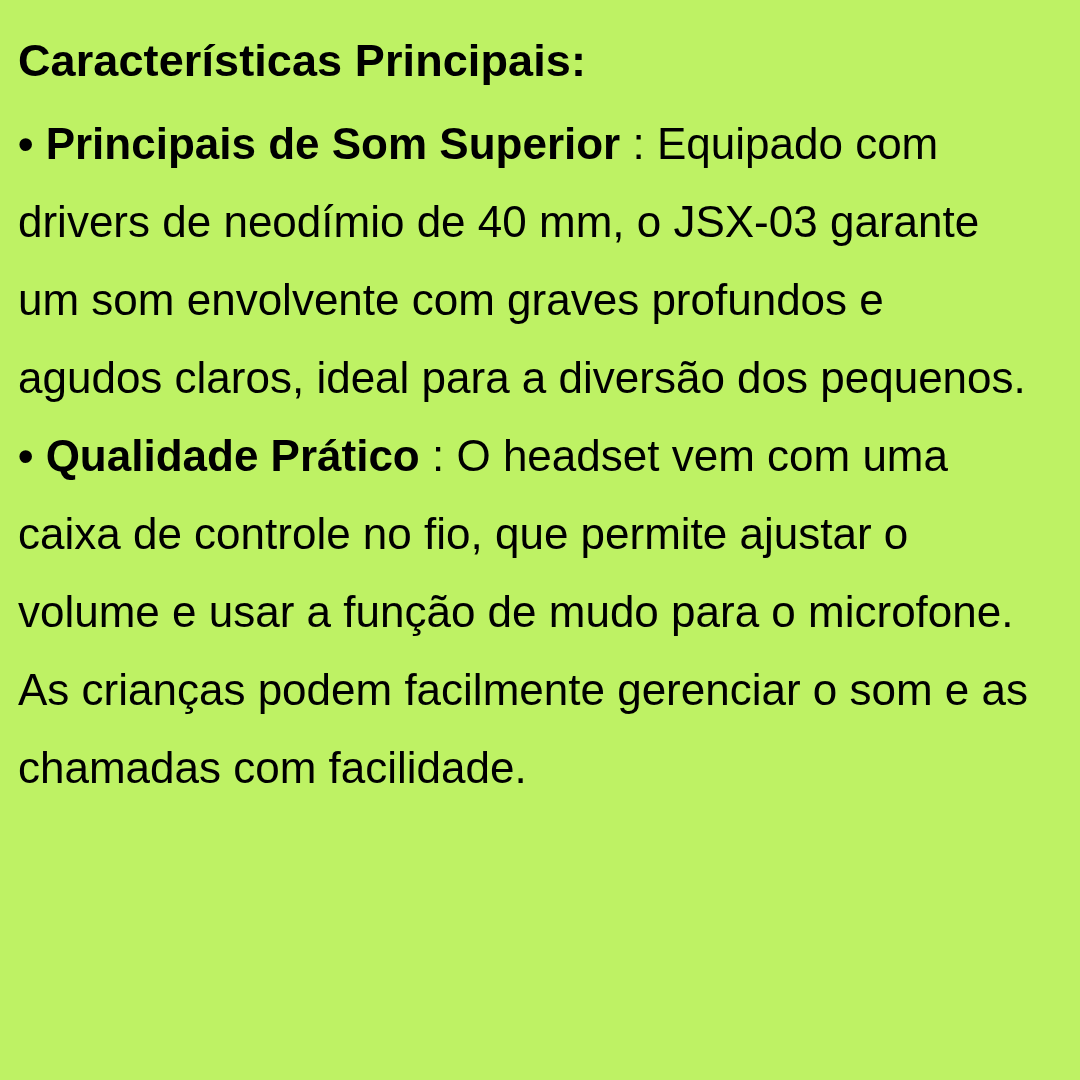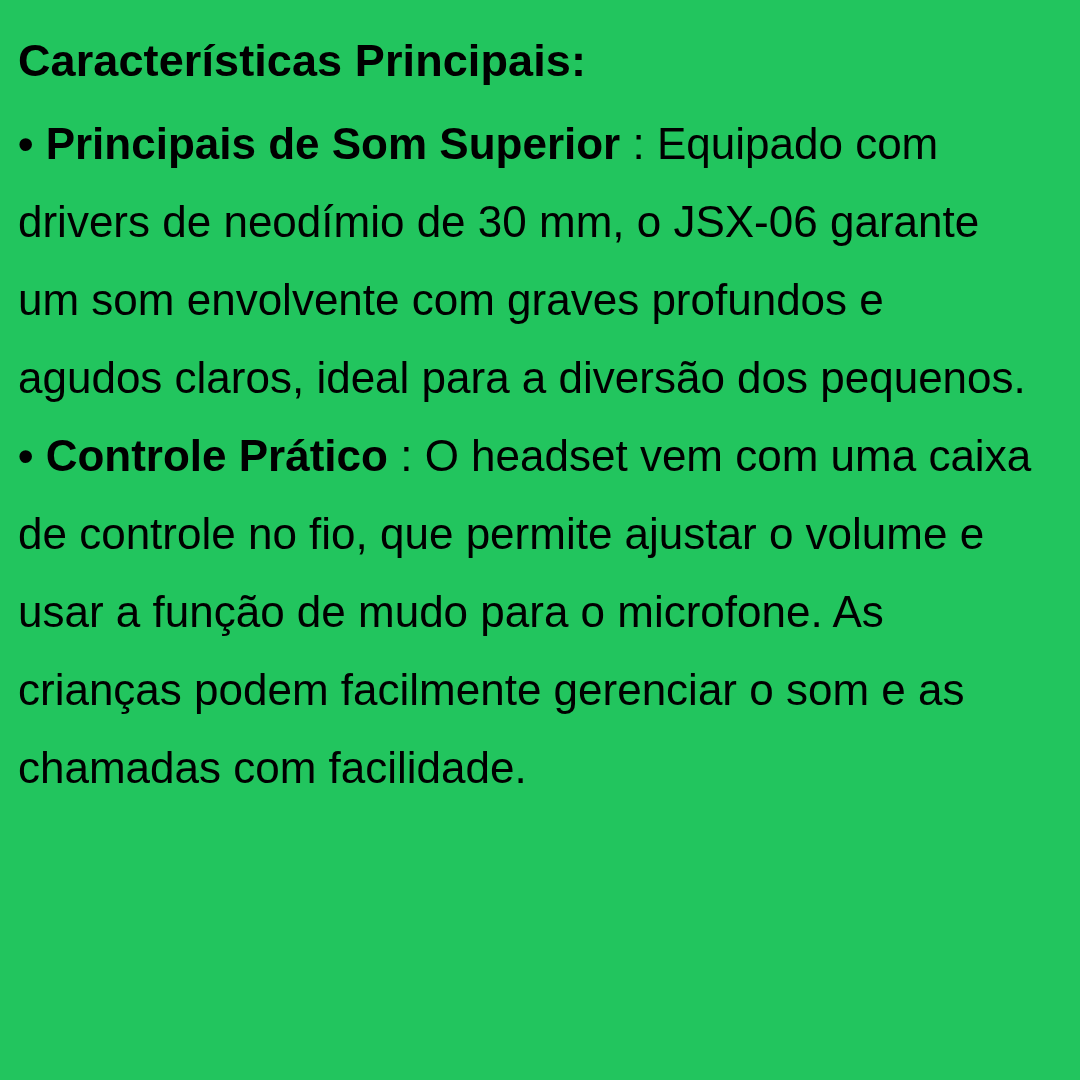--- a/index.html
+++ b/index.html
@@ -12,21 +12,21 @@
     height: 1080px;
     overflow: hidden;
     font-family: "Liberation Sans", sans-serif;
     color: #000000;
   }
   .page {
     box-sizing: border-box;
     width: 1080px;
     height: 1080px;
     padding: 38px 40px 0 18px;
-    background: #22c55e;
+    background: #bef264;
   }
   .section-heading {
     font-size: 45px;
     font-weight: bold;
     line-height: 1.0;
     letter-spacing: 0.1px;
     margin: 0 0 22px 0;
   }
   .feature {
     font-size: 44px;
@@ -54,23 +54,23 @@
 <body>
 
 <div class="page">
 
   <h1 class="section-heading">Características Principais:</h1>
 
   <p class="feature">
     <span class="bullet">•</span>
     <span class="feature-title">Principais de Som Superior</span>
     <span class="feature-sep">:</span>
-    <span class="feature-body">Equipado com drivers de neodímio de 30 mm, o JSX-06 garante um som envolvente com graves profundos e agudos claros, ideal para a diversão dos pequenos.</span>
+    <span class="feature-body">Equipado com drivers de neodímio de 40 mm, o JSX-03 garante um som envolvente com graves profundos e agudos claros, ideal para a diversão dos pequenos.</span>
   </p>
 
   <p class="feature">
     <span class="bullet">•</span>
-    <span class="feature-title">Controle Prático</span>
+    <span class="feature-title">Qualidade Prático</span>
     <span class="feature-sep">:</span>
     <span class="feature-body">O headset vem com uma caixa de controle no fio, que permite ajustar o volume e usar a função de mudo para o microfone. As crianças podem facilmente gerenciar o som e as chamadas com facilidade.</span>
   </p>
 
 </div>
 
 </body></html>

